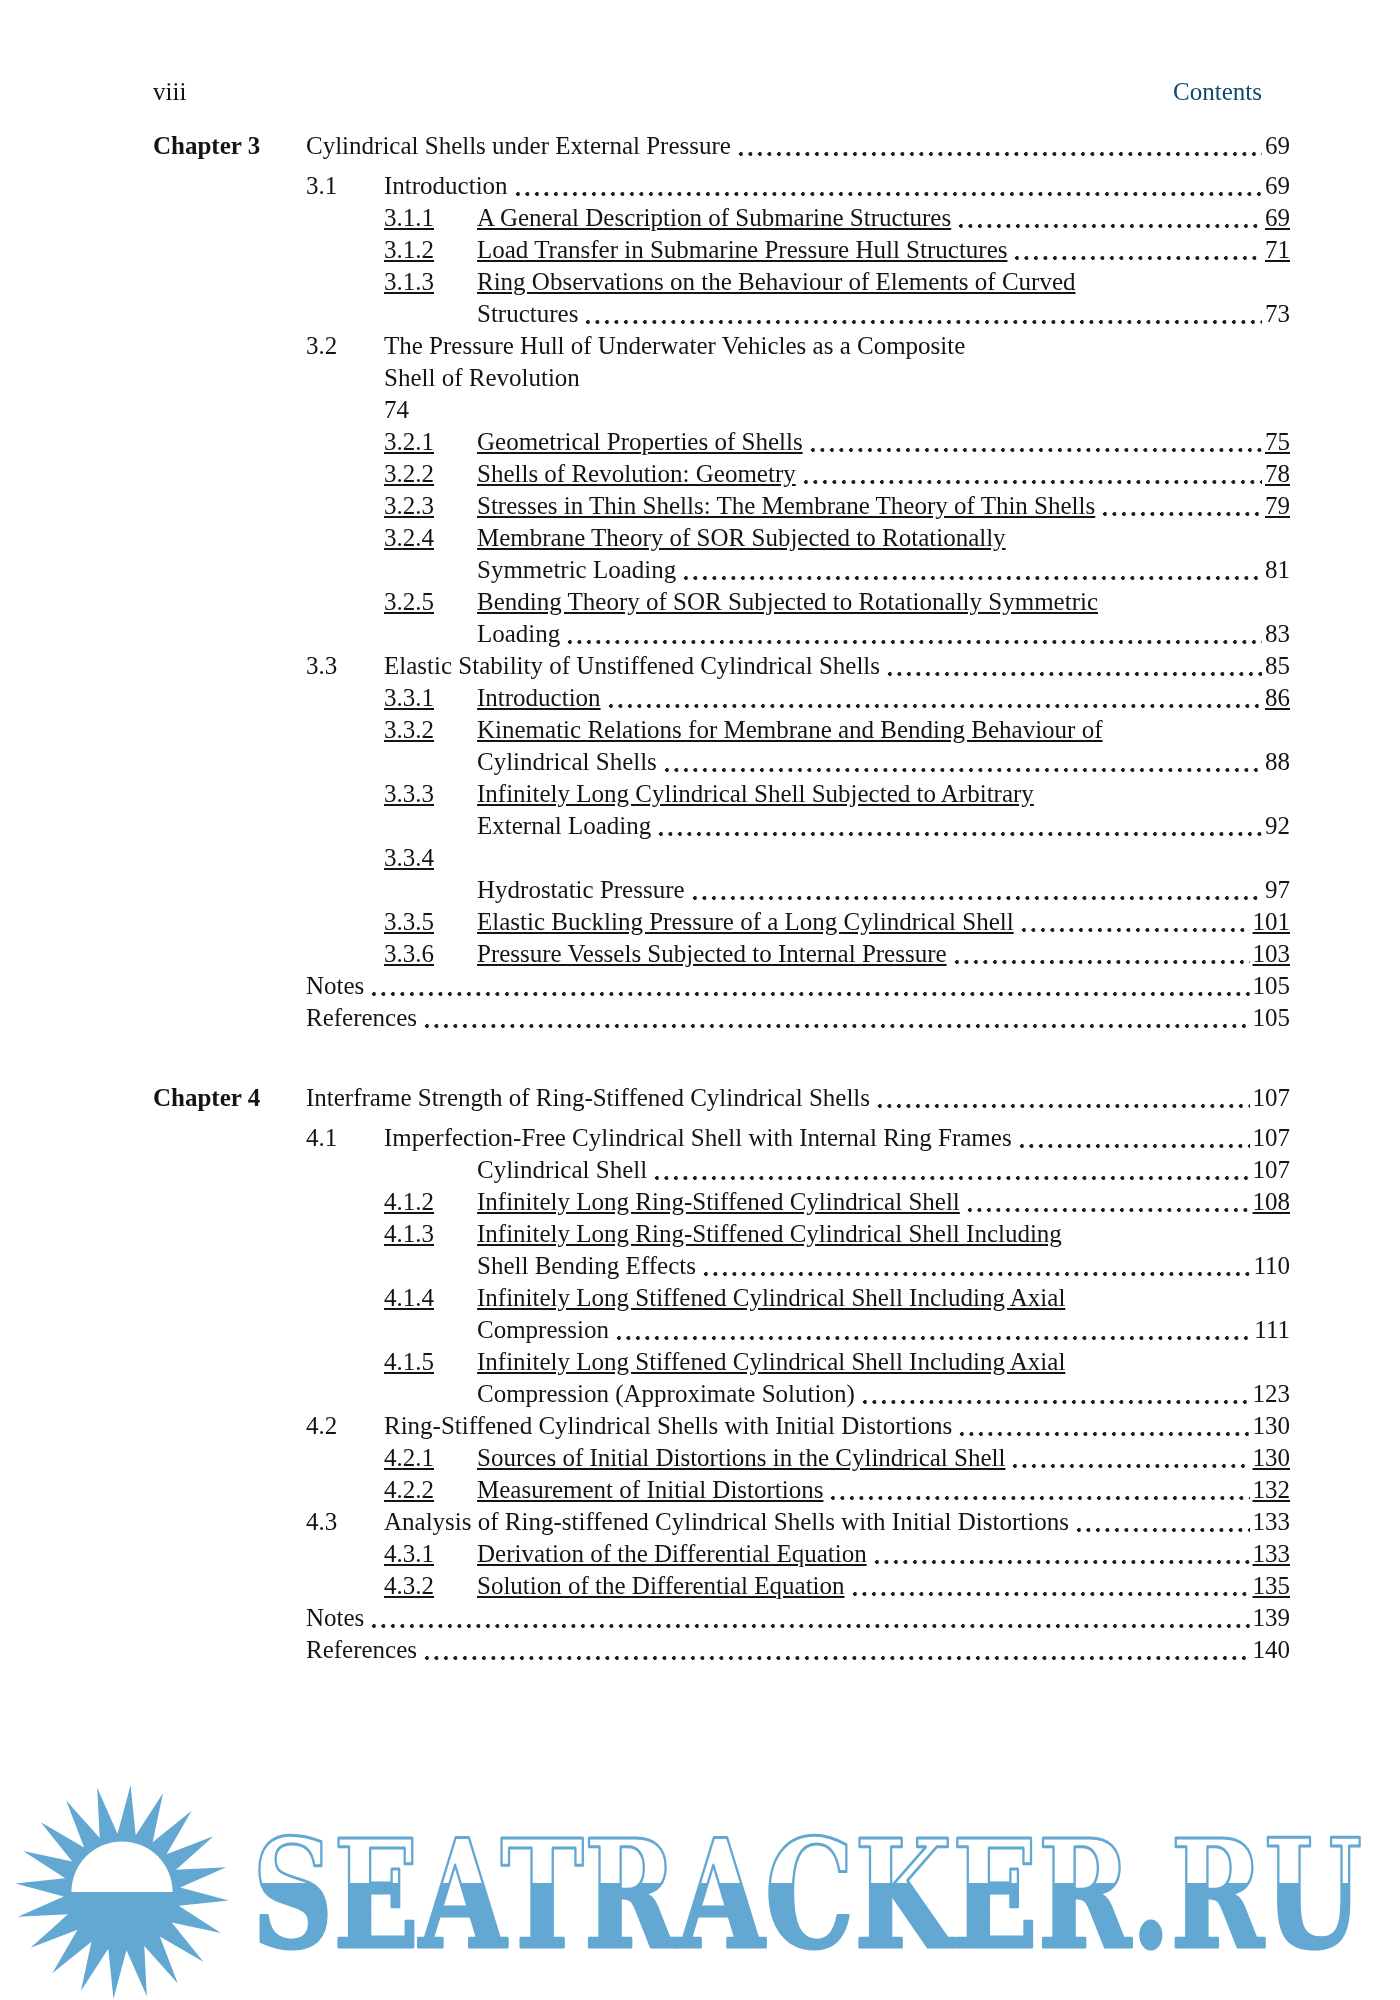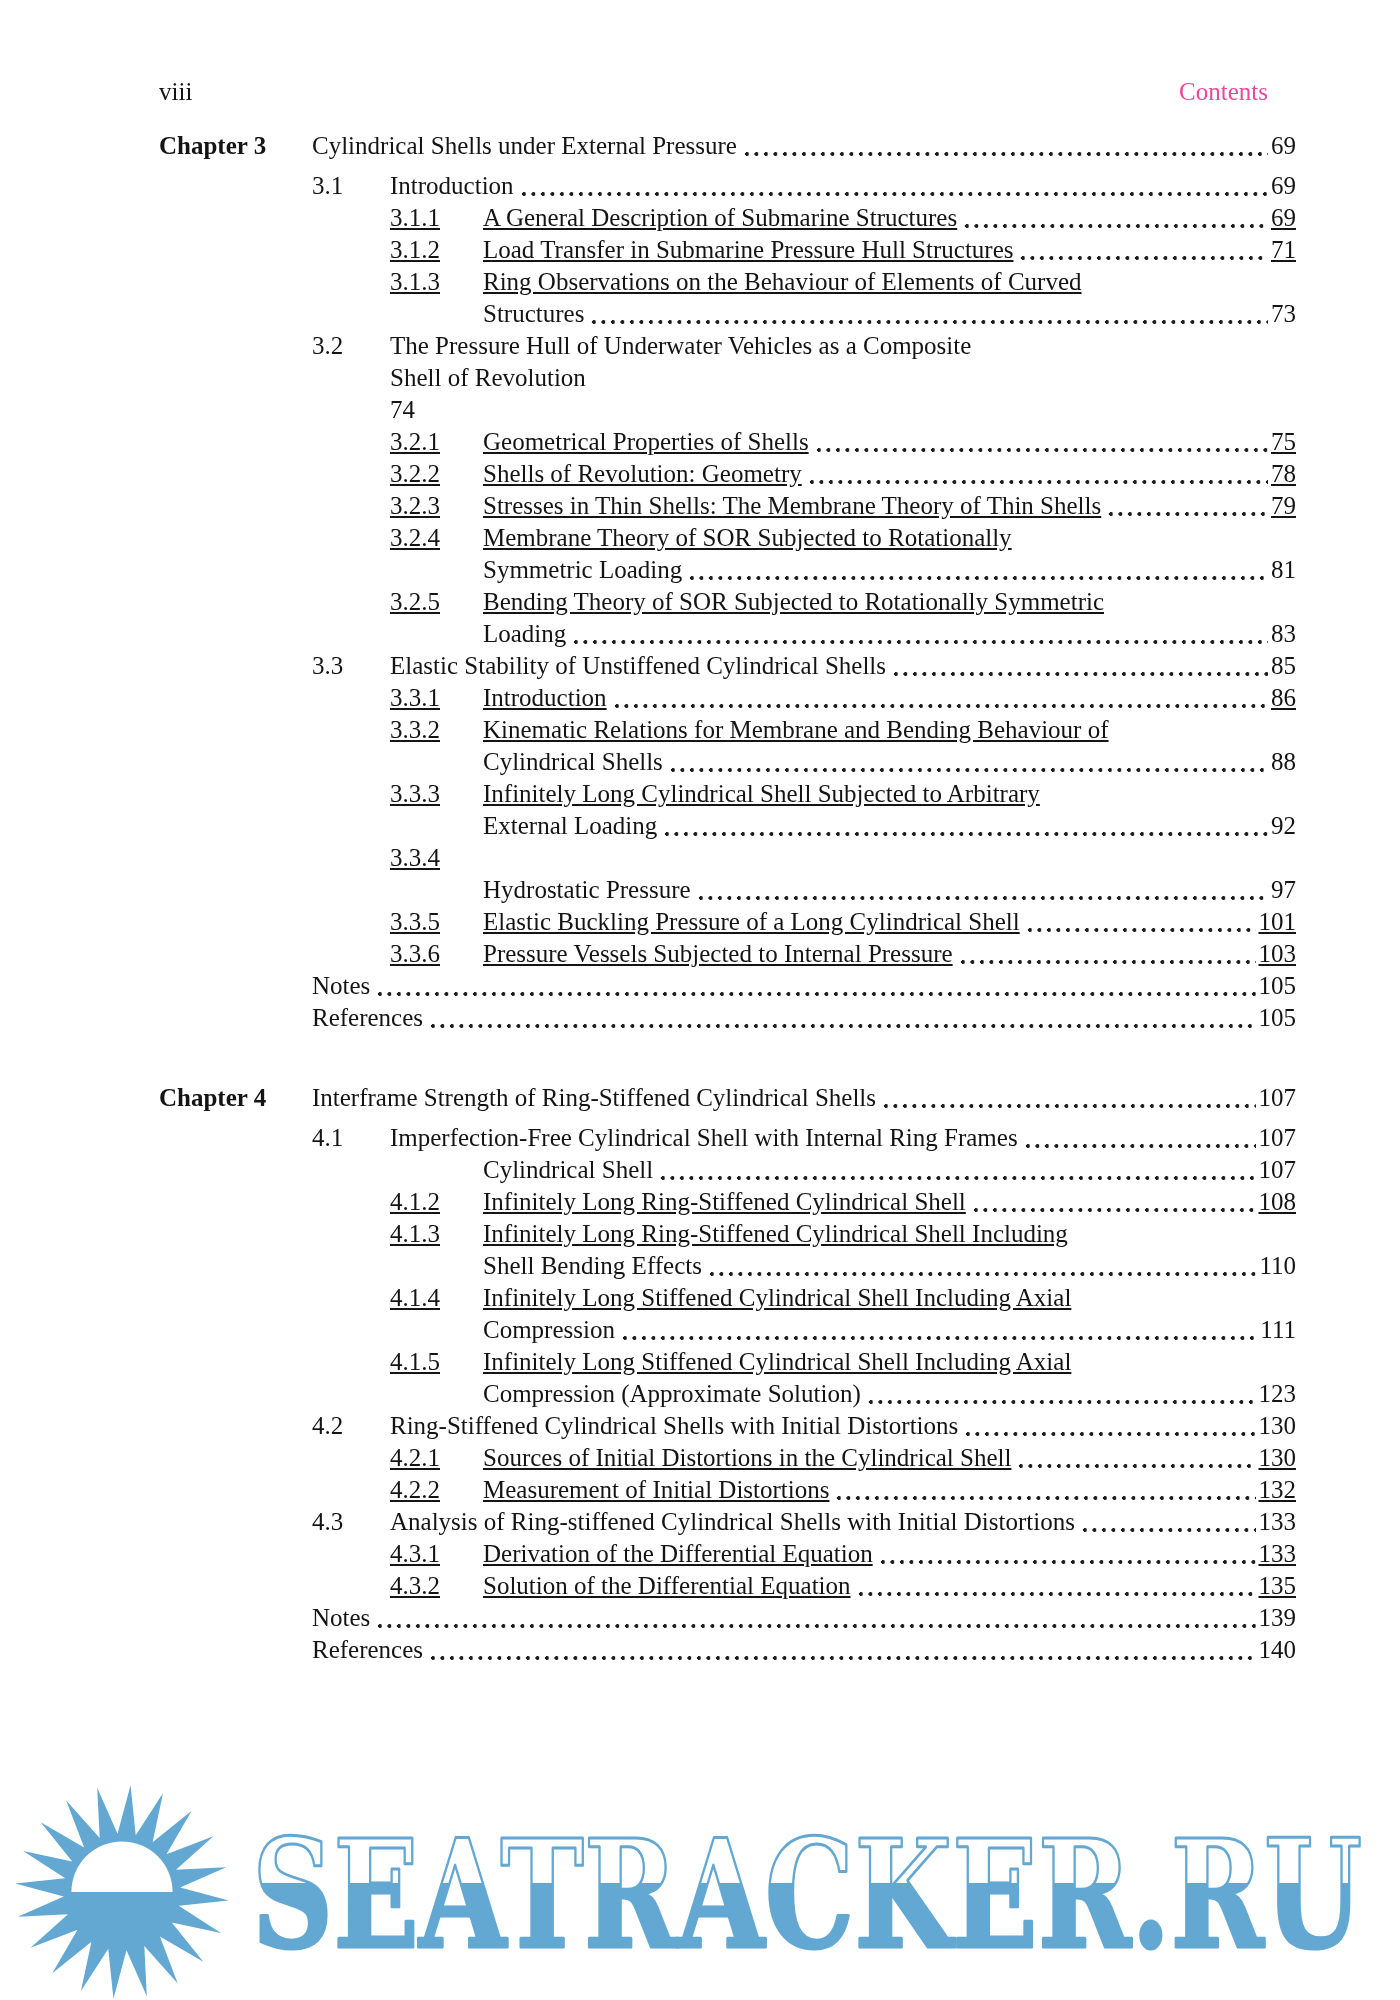--- a/index.html
+++ b/index.html
@@ -1,26 +1,26 @@
 <!DOCTYPE html>
 <html><head>
 <meta charset="utf-8">
 <style>
   html,body { margin:0; padding:0; }
   body {
     width:1400px; height:2000px; position:relative; overflow:hidden;
     background:#ffffff; color:#141414;
     font-family:"Liberation Serif", serif;
   }
-  .content { position:absolute; left:159px; top:0; width:1137px; }
+  .content { position:absolute; left:153px; top:0; width:1137px; }
   .page-header {
     margin-top:76px; display:flex; justify-content:space-between;
     font-size:25px; line-height:32px;
   }
-  .running-head { margin-right:28px; color:#ec4899; }
+  .running-head { margin-right:28px; color:#0c4a6e; }
   #toc { margin-top:22px; }
   .row {
     display:flex; font-size:25px; line-height:32px; white-space:nowrap;
   }
   .row .num, .row .text, .row .label, .row .pg { flex:none; }
   .row.chapter { margin:48px 0 8px 0; }
   #toc .row.chapter:first-child { margin-top:0; }
   .chapter .label { width:153px; font-weight:bold; }
   .section      { padding-left:153px; }
   .section .num { width:78px; }

